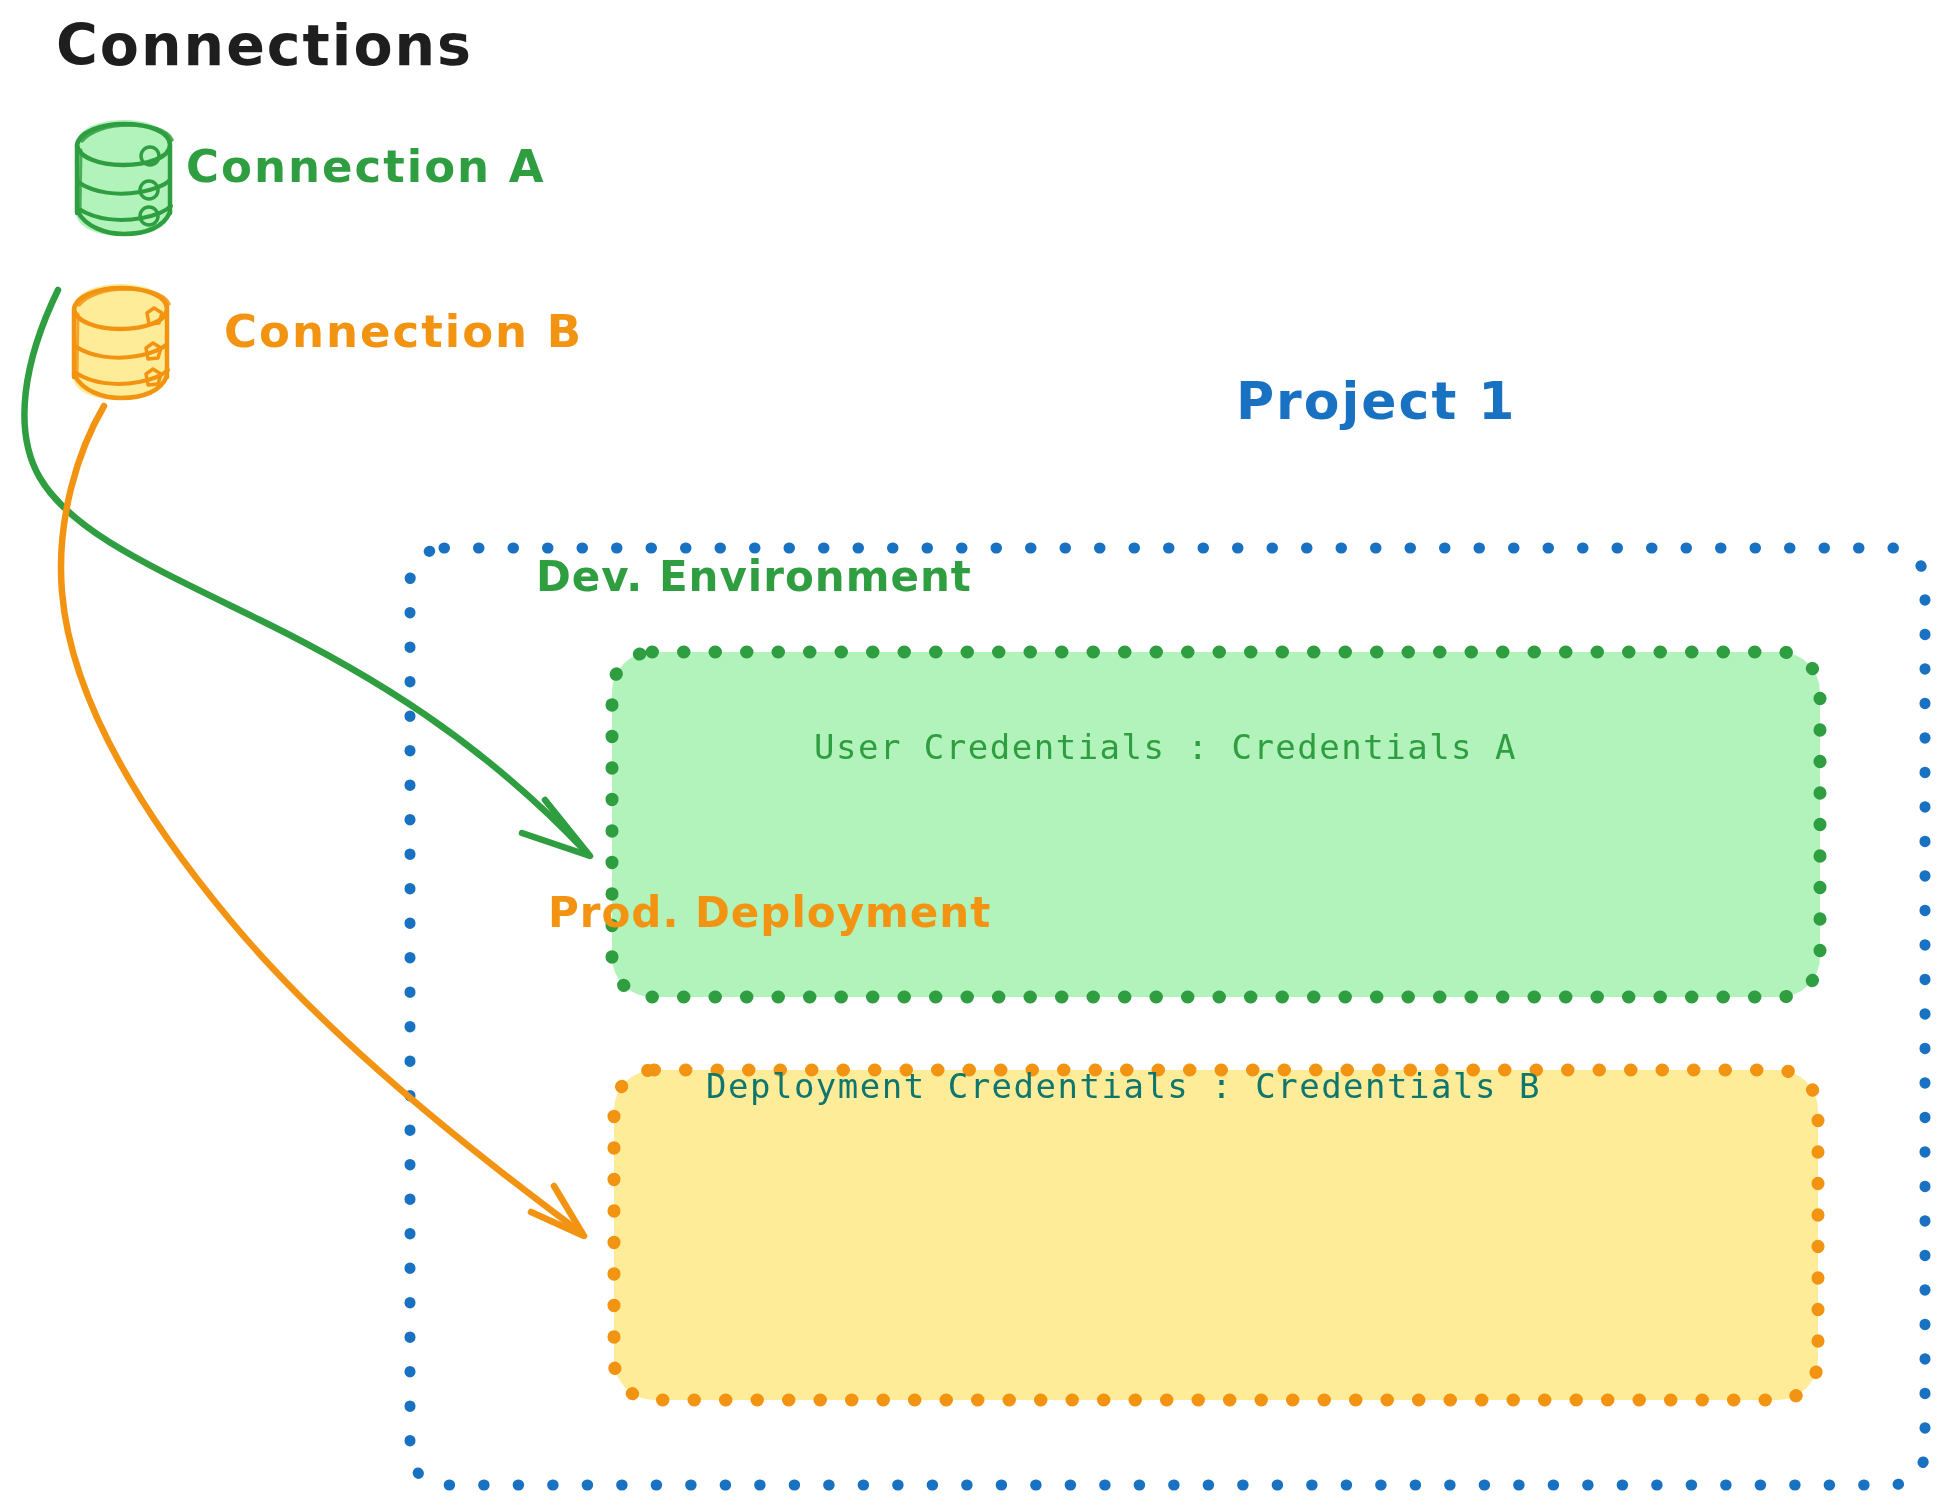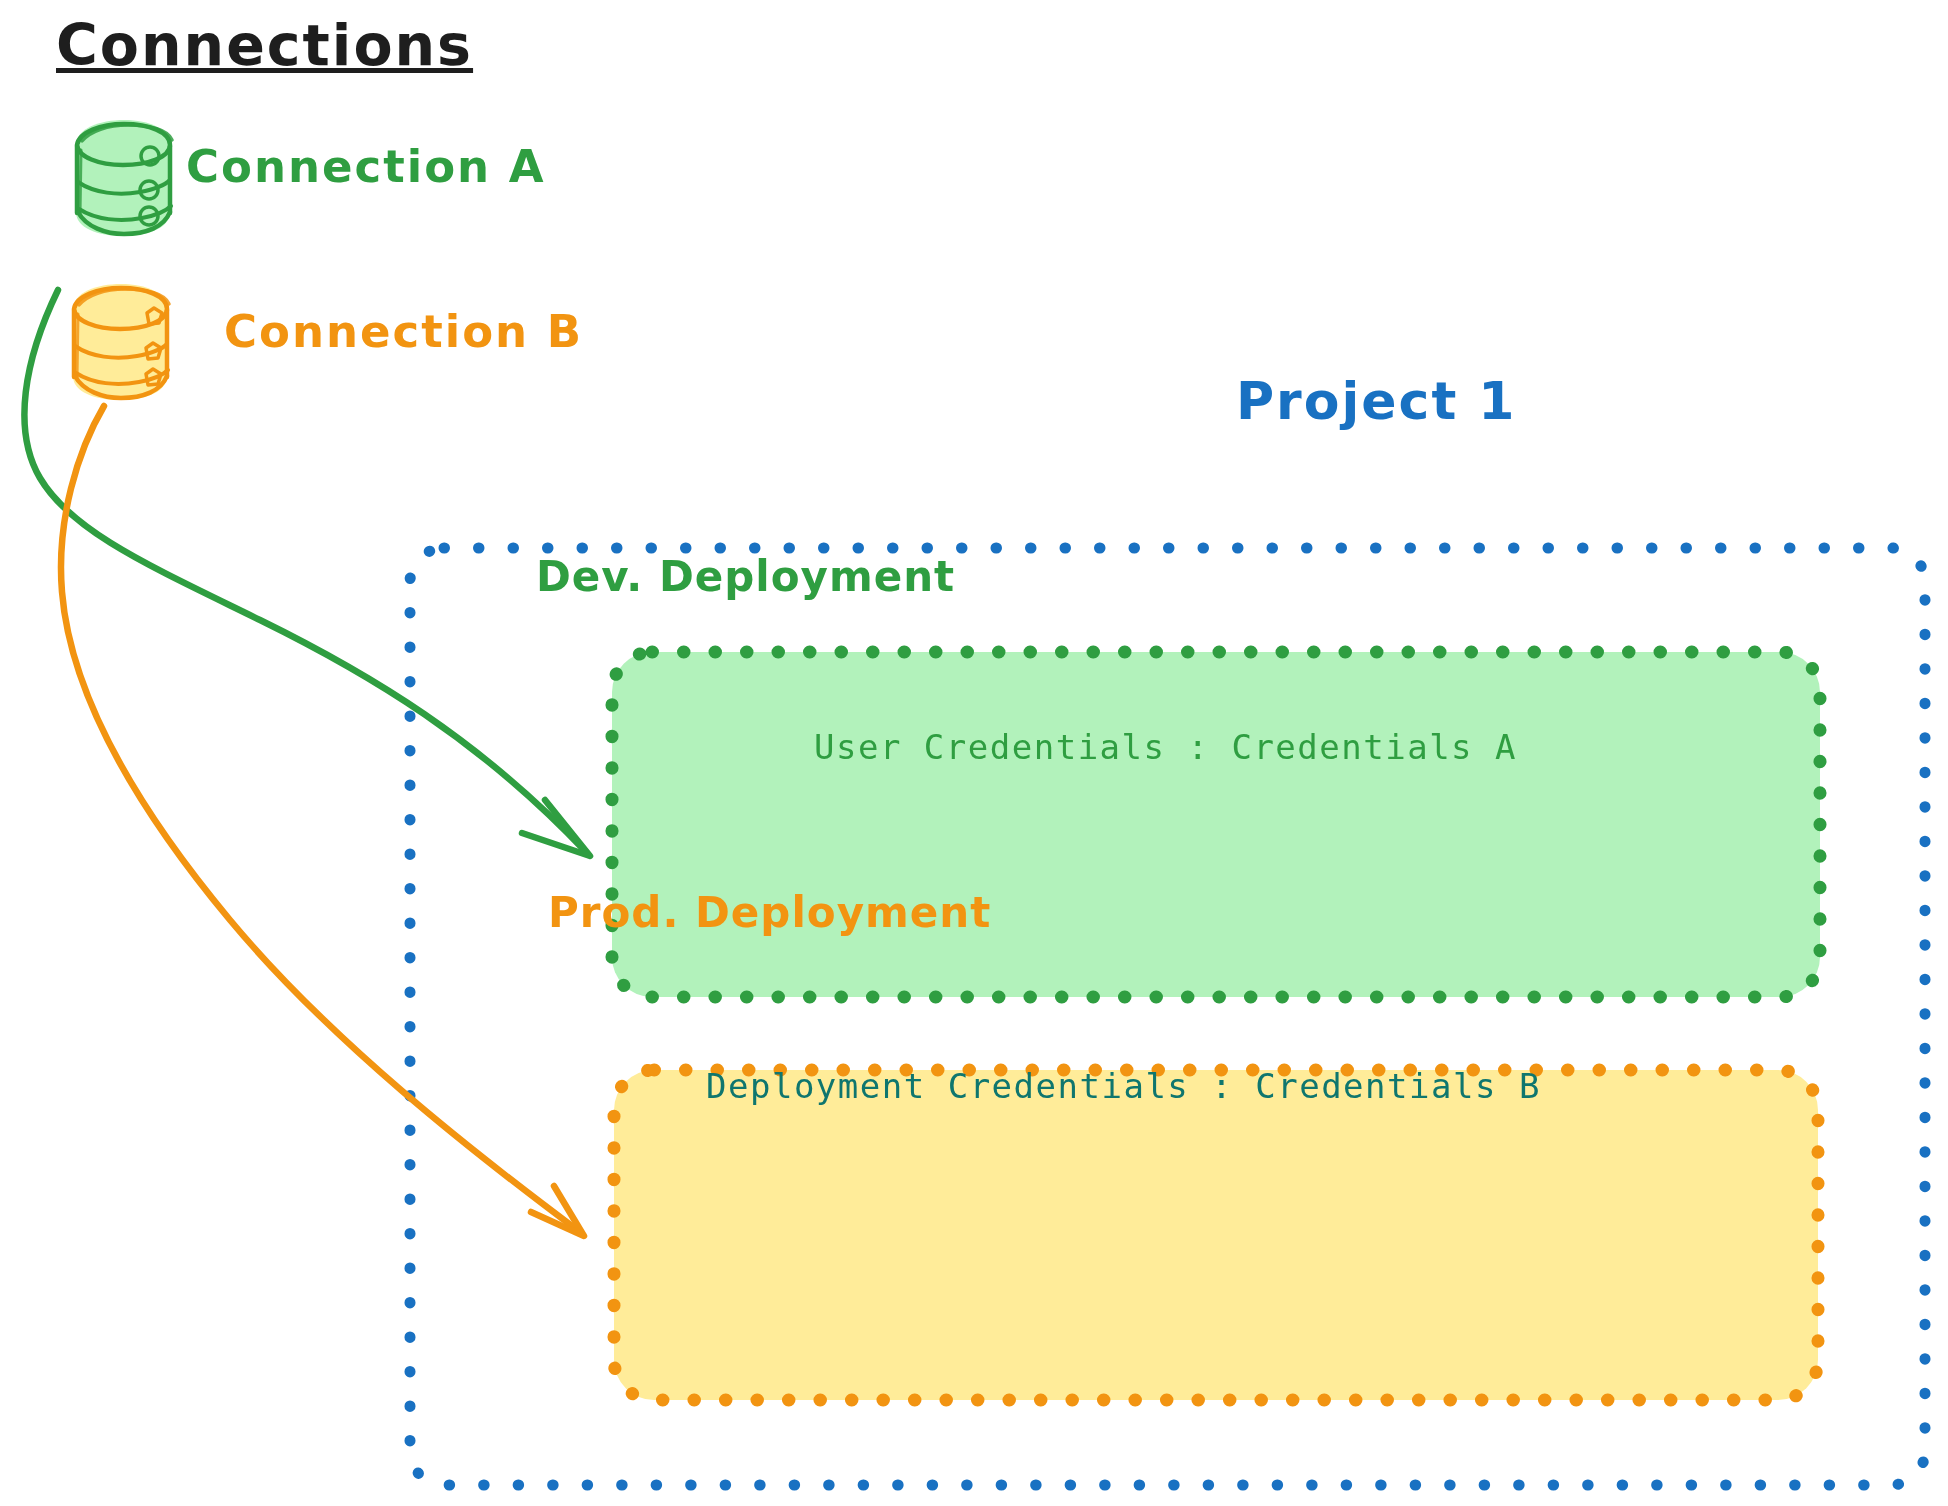--- a/index.html
+++ b/index.html
@@ -34,21 +34,20 @@
     letter-spacing: 1px;
   }
 
   #title-connections {
     left: 56px;
     top: 12px;
     font-size: 57px;
     color: #1e1e1e;
     font-weight: 700;
     letter-spacing: 2px;
-    text-decoration: underline;
   }
 
   #label-connection-a {
     left: 186px;
     top: 140px;
     font-size: 45px;
     color: #2f9e41;
     letter-spacing: 2px;
   }
 
@@ -184,19 +183,19 @@
 </svg>
 
 <div class="lbl hand" id="title-connections">Connections</div>
 
 <div class="lbl hand" id="label-connection-a">Connection A</div>
 
 <div class="lbl hand" id="label-connection-b">Connection B</div>
 
 <div class="lbl hand" id="label-project-1">Project 1</div>
 
-<div class="lbl hand" id="label-dev-env">Dev. Deployment</div>
+<div class="lbl hand" id="label-dev-env">Dev. Environment</div>
 
 <div class="lbl mono" id="label-dev-credentials">User Credentials : Credentials A</div>
 
 <div class="lbl hand" id="label-prod-env">Prod. Deployment</div>
 
 <div class="lbl mono" id="label-prod-credentials">Deployment Credentials : Credentials B</div>
 
 </body></html>

